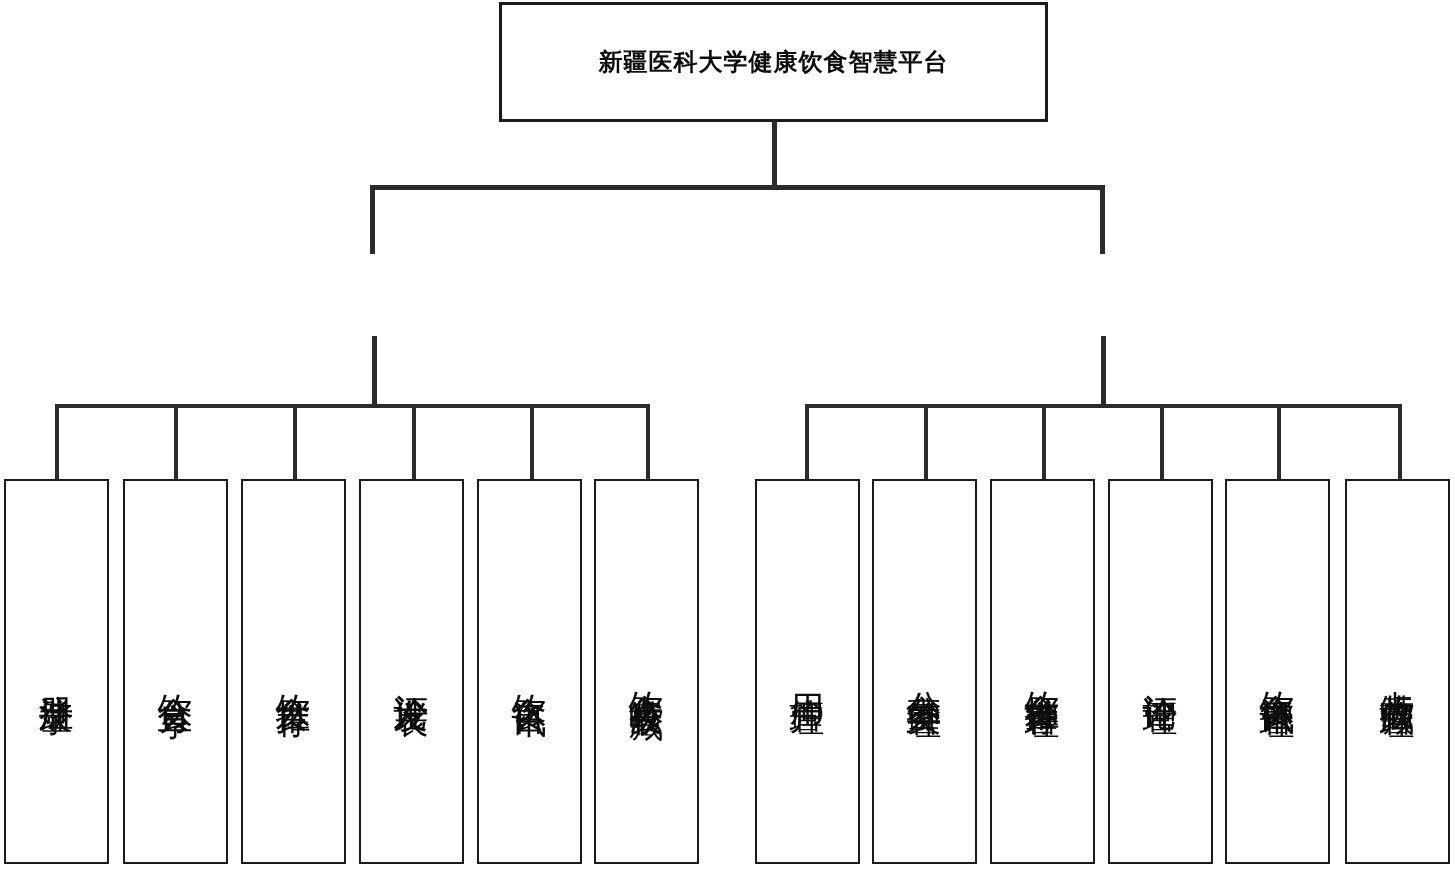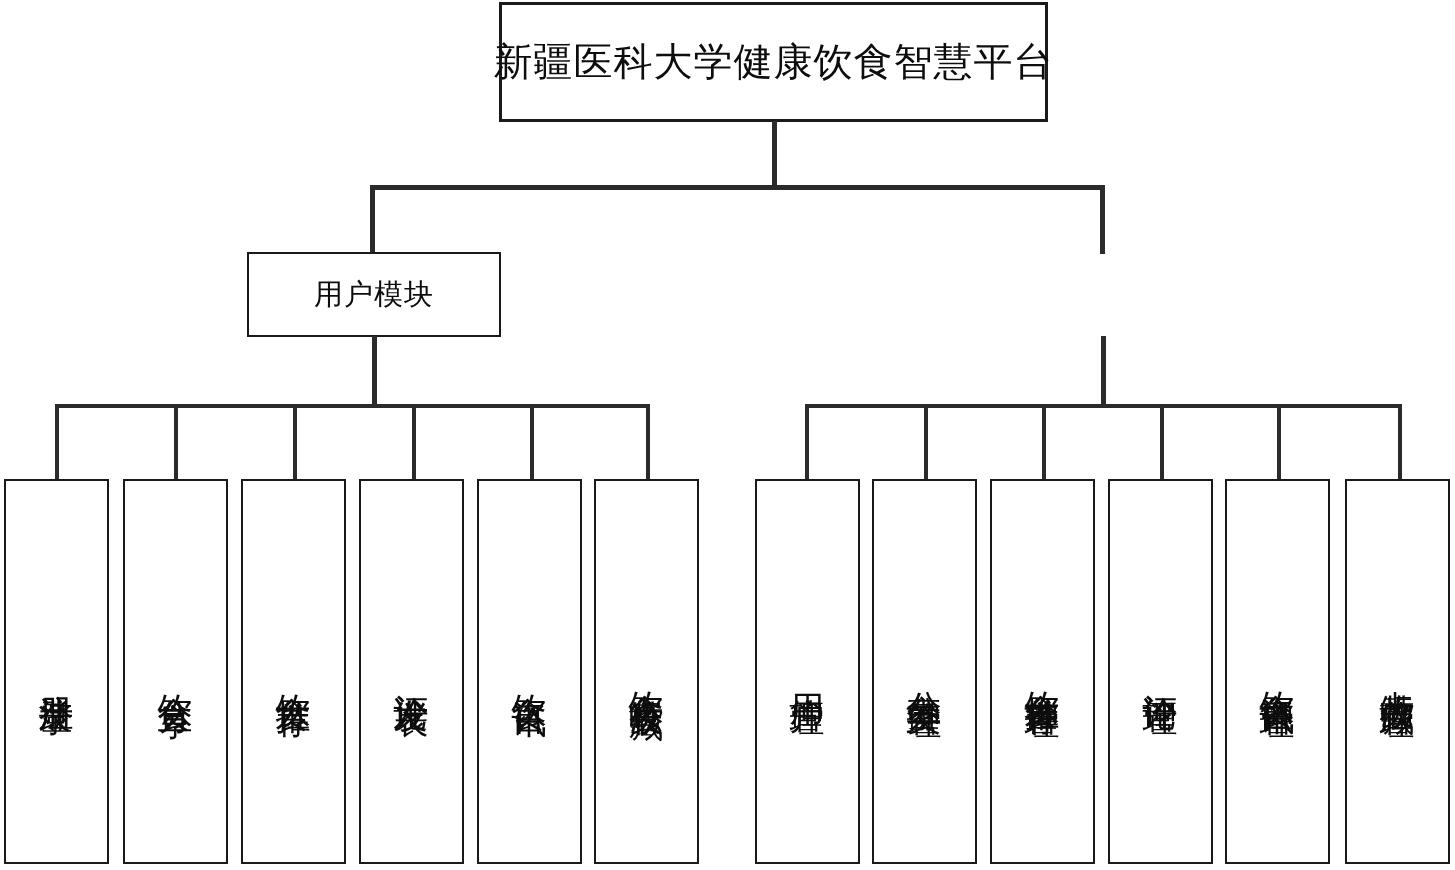--- a/index.html
+++ b/index.html
@@ -26,21 +26,21 @@
     justify-content: center;
   }
   .node .label {
     color: #0d0d0d;
     text-align: center;
     line-height: 1.18;
     white-space: nowrap;
   }
   
   #node-root { left: 499px; top: 2px; width: 549px; height: 120px; border-width: 3px; }
-  #node-root .label { font-size: 39px; letter-spacing: 1px; }
+  #node-root .label { font-size: 24px; letter-spacing: 1px; font-weight: bold; }
   
   .node-module { width: 254px; height: 85px; border-width: 2.5px; }
   .node-module .label { font-size: 29px; letter-spacing: 1px; }
   #node-user-module  { left: 247px;  top: 252px; }
   #node-admin-module { left: 976px;  top: 252px; }
   
   .node-leaf {
     width: 105px;
     height: 385px;
     top: 479px;
@@ -71,23 +71,20 @@
 
   <div class="node" id="node-root">
     <span class="label">新疆医科大学健康饮食智慧平台</span>
   </div>
 
   <div class="ln-v" style="left:772px; top:121px; width:5px; height:66px;"></div>
   <div class="ln-h" style="left:370px; top:185px; width:735px; height:5px;"></div>
   <div class="ln-v" style="left:370px; top:185px; width:5px; height:69px;"></div>
   <div class="ln-v" style="left:1100px; top:185px; width:5px; height:69px;"></div>
 
-  <div class="node node-module" id="node-user-module">
-    <span class="label">用户模块</span>
-  </div>
 
   <div class="ln-v" style="left:372px; top:336px; width:5px; height:72px;"></div>
   <div class="ln-h" style="left:55px; top:404px; width:595px; height:4px;"></div>
   <div class="ln-v" style="left:55px;  top:404px; height:76px;"></div>
   <div class="ln-v" style="left:174px; top:404px; height:76px;"></div>
   <div class="ln-v" style="left:293px; top:404px; height:76px;"></div>
   <div class="ln-v" style="left:412px; top:404px; height:76px;"></div>
   <div class="ln-v" style="left:530px; top:404px; height:76px;"></div>
   <div class="ln-v" style="left:646px; top:404px; height:76px;"></div>
 

